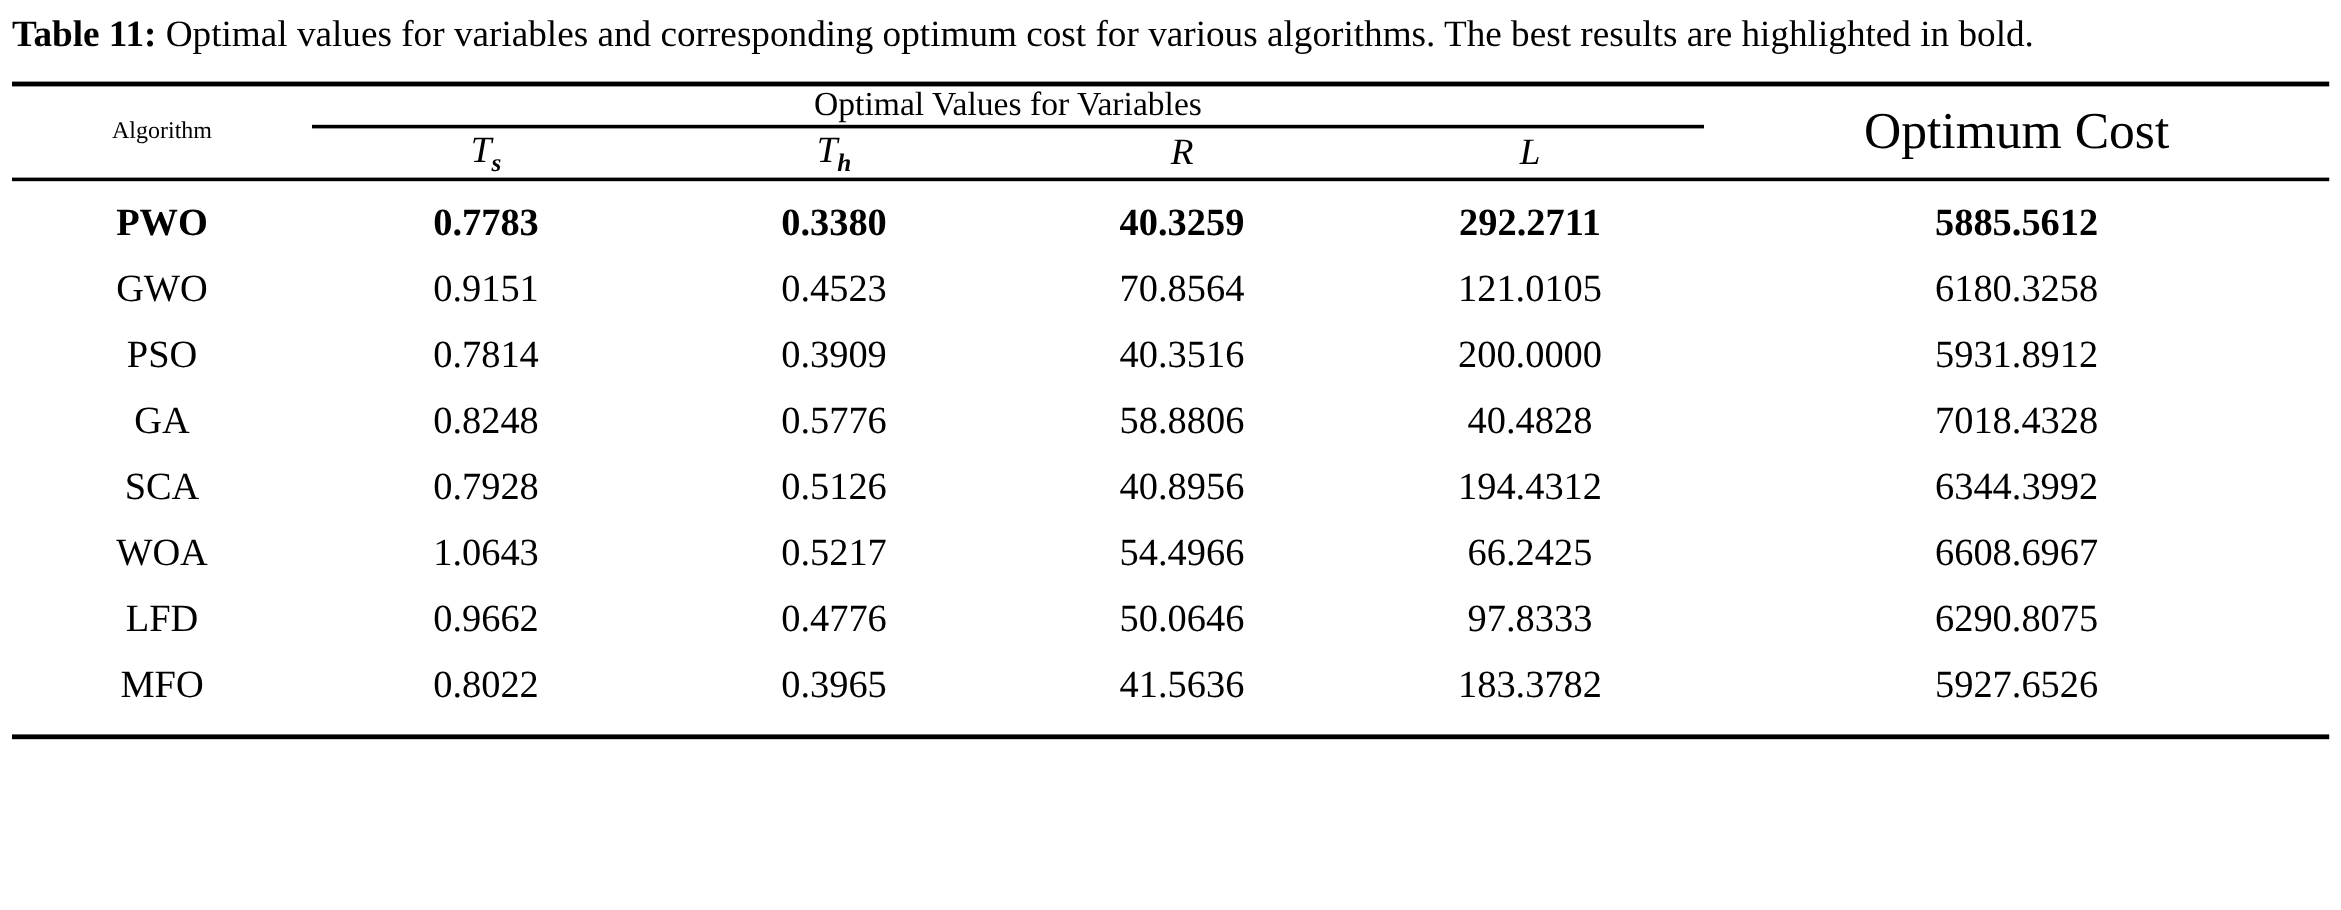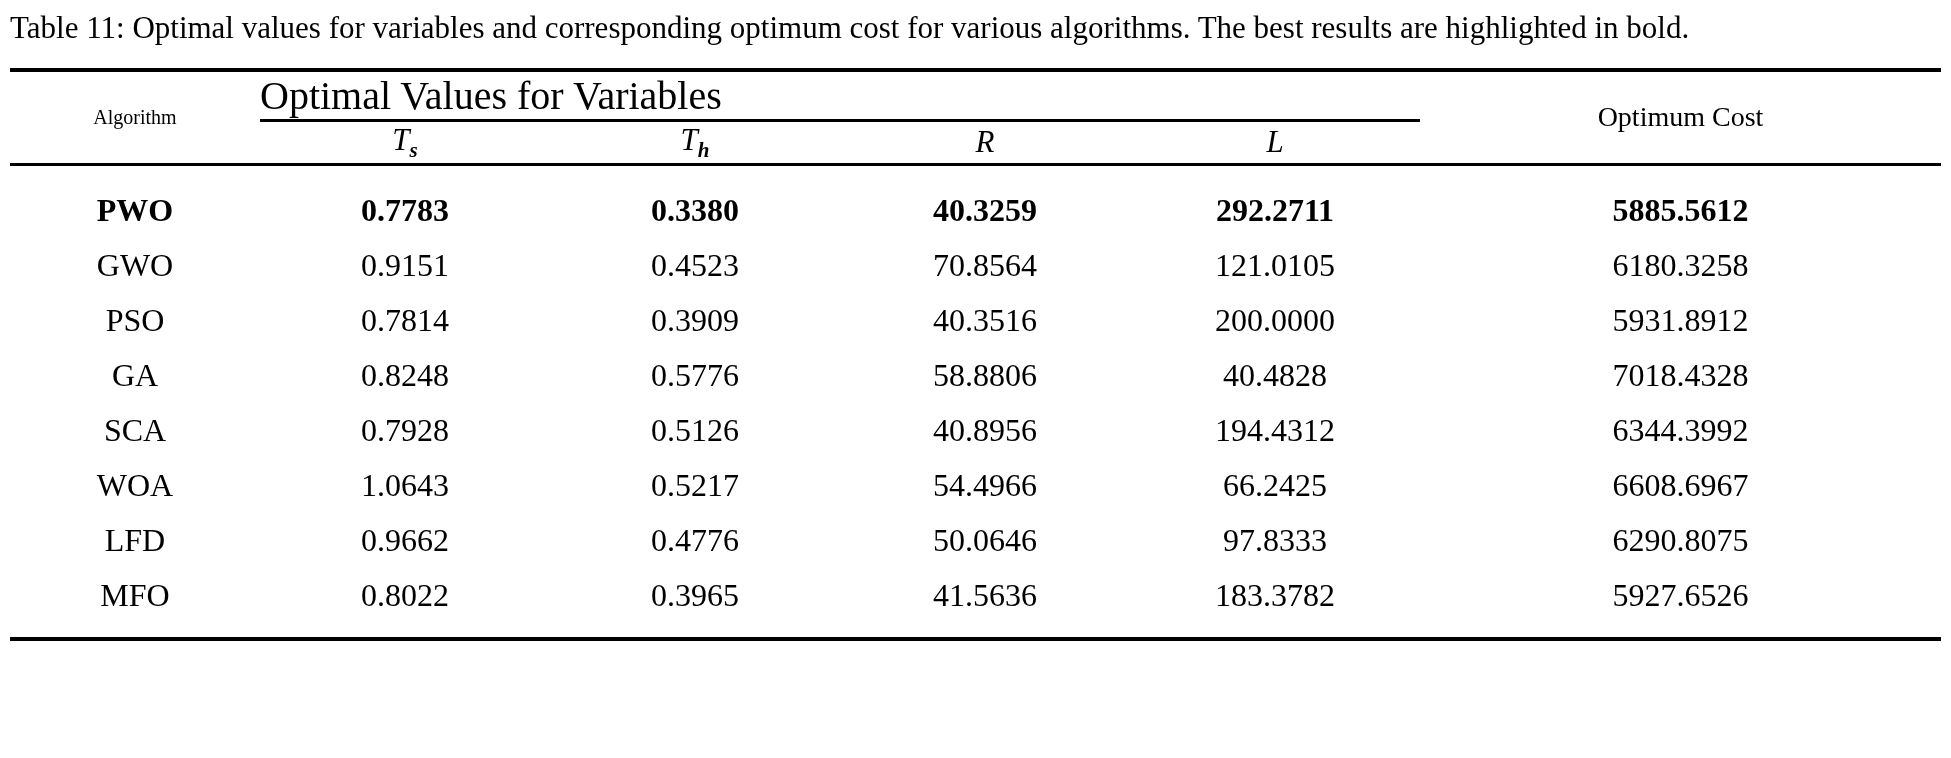--- a/index.html
+++ b/index.html
@@ -22,21 +22,21 @@
   }
   .caption {
     font-size: 31px;
     line-height: 1.28;
     text-align: justify;
     text-justify: inter-word;
     margin: 0 0 20px 0;
     padding-right: 4px;
   }
   .caption .cap-label {
-    font-weight: normal;
+    font-weight: bold;
     margin-top: 15px;
   }
   table.tbl {
     border-collapse: collapse;
     width: 1931px;
     table-layout: fixed;
   }
   table.tbl td, table.tbl th {
     padding: 0;
     margin: 0;
@@ -69,29 +69,29 @@
     padding-top: 12px;
     padding-bottom: 4px;
   }
   td.algo-head {
     font-size: 20px;
     font-weight: bold;
     text-align: center;
     vertical-align: middle;
   }
   td.optcost-head {
+    font-size: 43px;
+    font-weight: bold;
+    text-align: center;
+    vertical-align: middle;
+  }
+  td.group-label {
     font-size: 28px;
     font-weight: bold;
     text-align: center;
-    vertical-align: middle;
-  }
-  td.group-label {
-    font-size: 40px;
-    font-weight: bold;
-    text-align: left;
     padding-bottom: 6px;
   }
   .group-rule td {
     height: 0;
     font-size: 0;
     line-height: 0;
   }
   .group-rule td.spanrule {
     border-top: 3px solid #000;
   }
@@ -109,21 +109,21 @@
     font-style: italic;
     font-weight: bold;
   }
   tbody.body td {
     text-align: center;
     font-size: 32px;
     padding-top: 9px;
     padding-bottom: 9px;
   }
   tbody.body tr.first-row td {
-    padding-top: 26px;
+    padding-top: 16px;
     font-weight: bold;
   }
   tbody.body tr.bold td {
     font-weight: bold;
   }
   .spacer-bottom td {
     height: 14px;
     font-size: 0;
     line-height: 0;
   }

